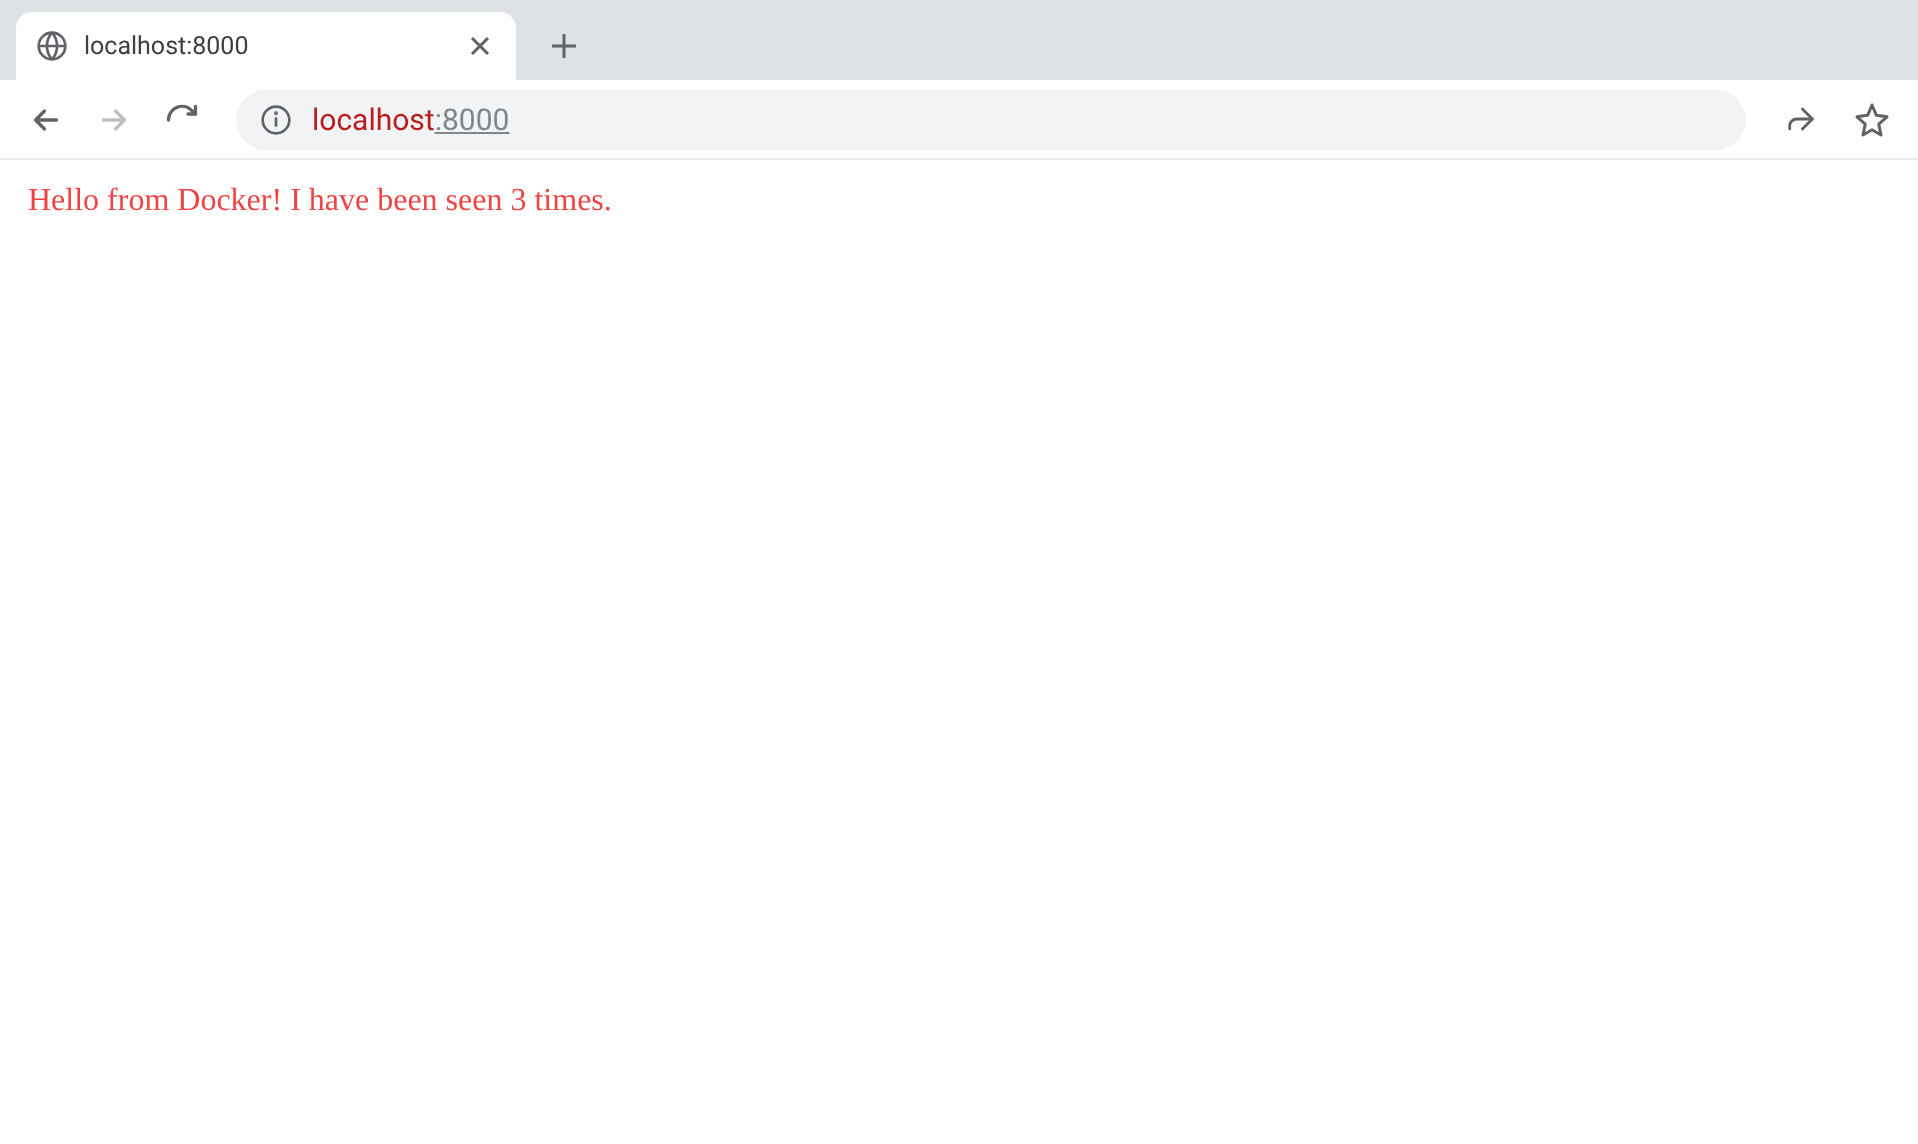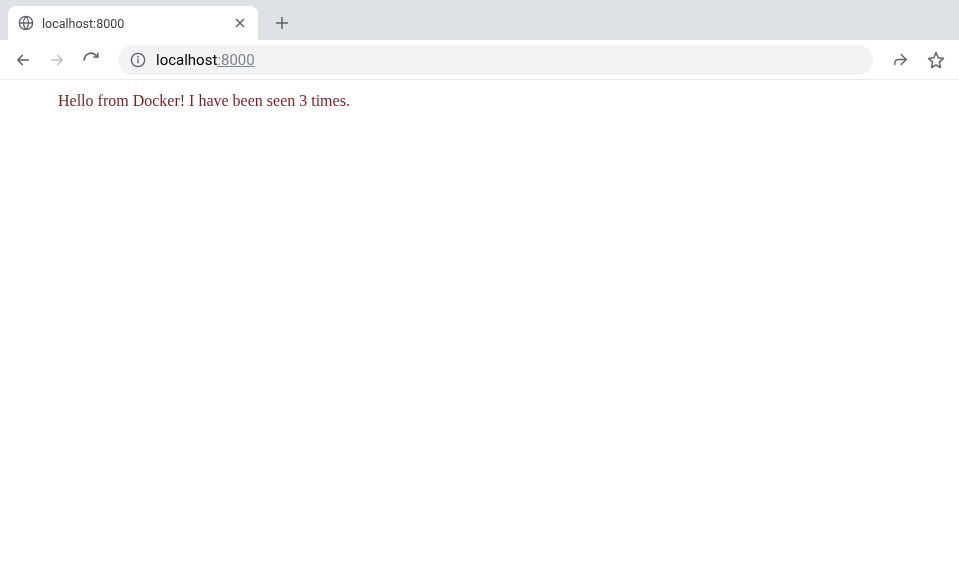--- a/index.html
+++ b/index.html
@@ -109,33 +109,32 @@
       align-items: center;
     }
     .url-text {
       font-size: 15px;
       color: #202124;
       flex: 1;
       outline: none;
       border: none;
       background: transparent;
     }
-    .url-host { color: #000000; }
+    .url-host { color: #b91c1c; }
     .url-port { color: #80868b; text-decoration: underline; }
     .toolbar-right {
       display: flex;
       align-items: center;
       gap: 6px;
     }
     .page-content {
       padding: 12px 14px;
       font-family: "Times New Roman", Times, serif;
       font-size: 16px;
-      color: #7f1d1d;
-      margin-left: 44px;
+      color: #ef4444;
     }
   </style>
 </head>
 <body>
 
 <div class="browser-chrome">
   <div class="tab-bar">
     <div class="tab">
       <span class="tab-favicon">
         <svg width="16" height="16" viewBox="0 0 24 24" fill="none" stroke="currentColor" stroke-width="2">

